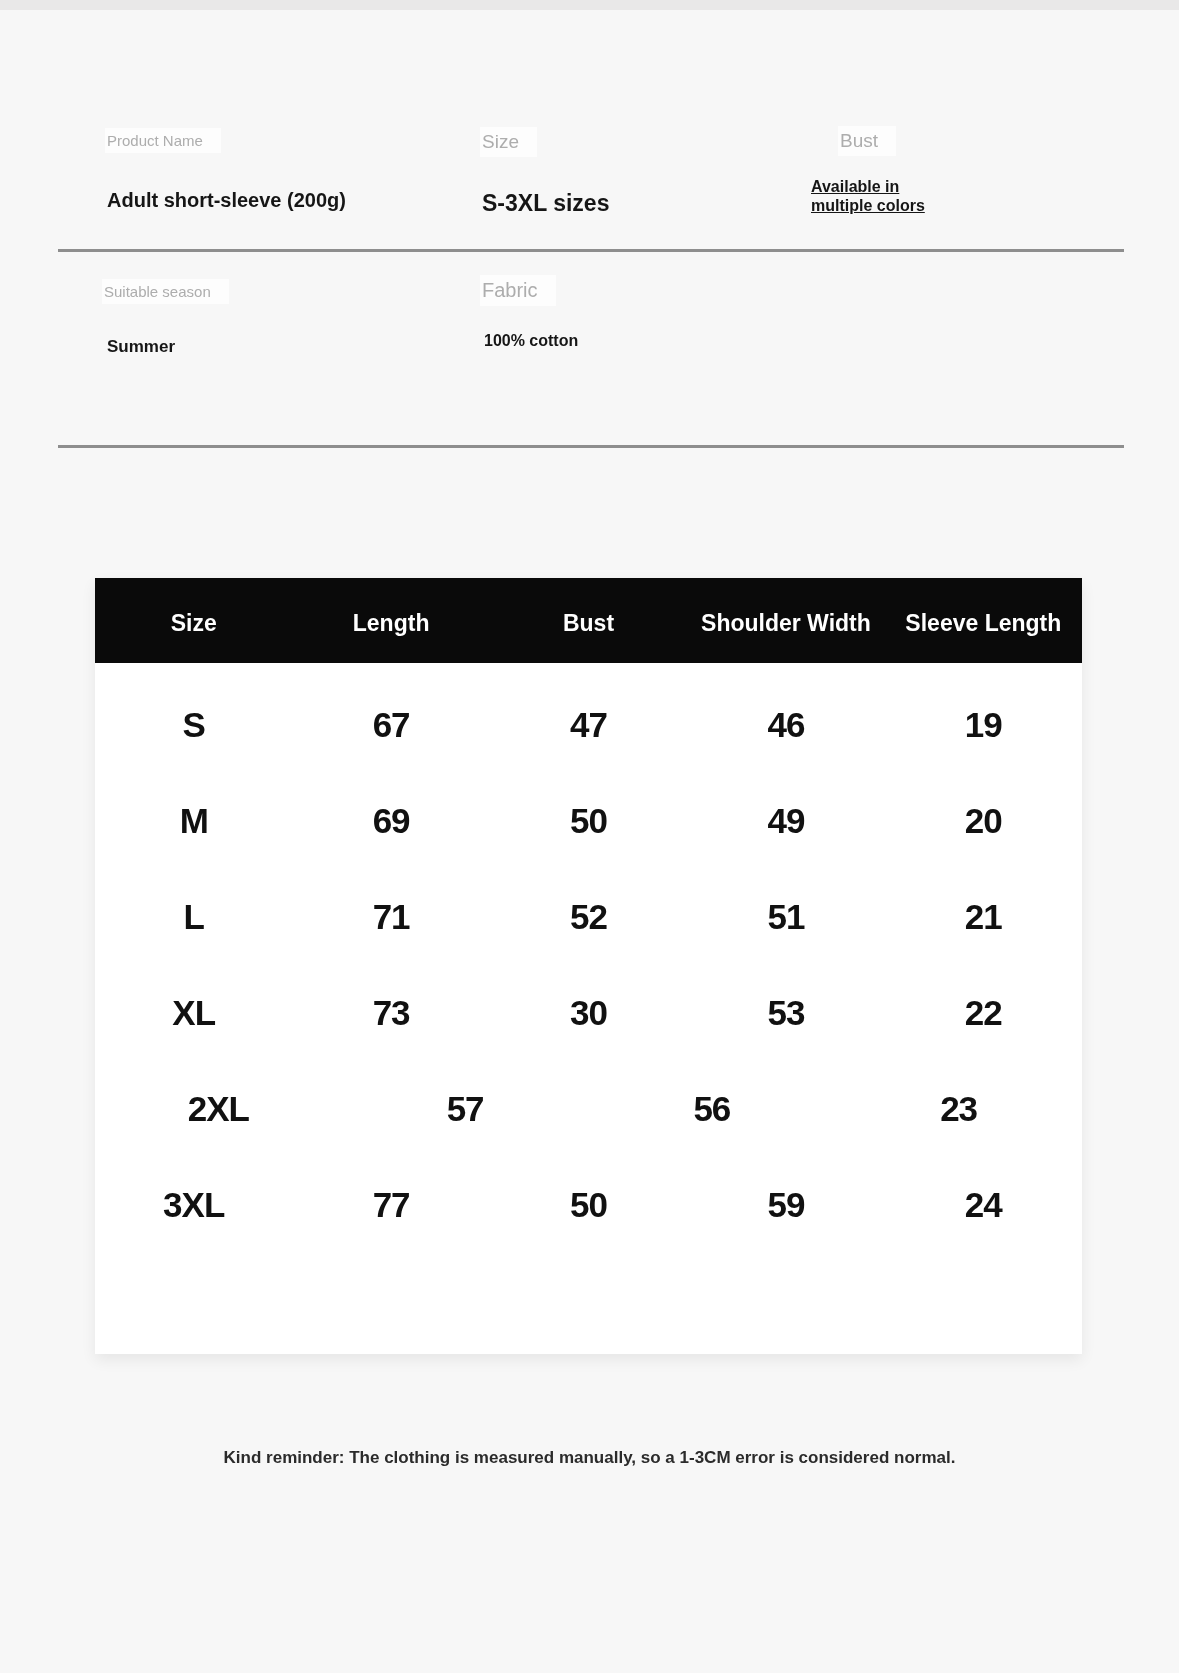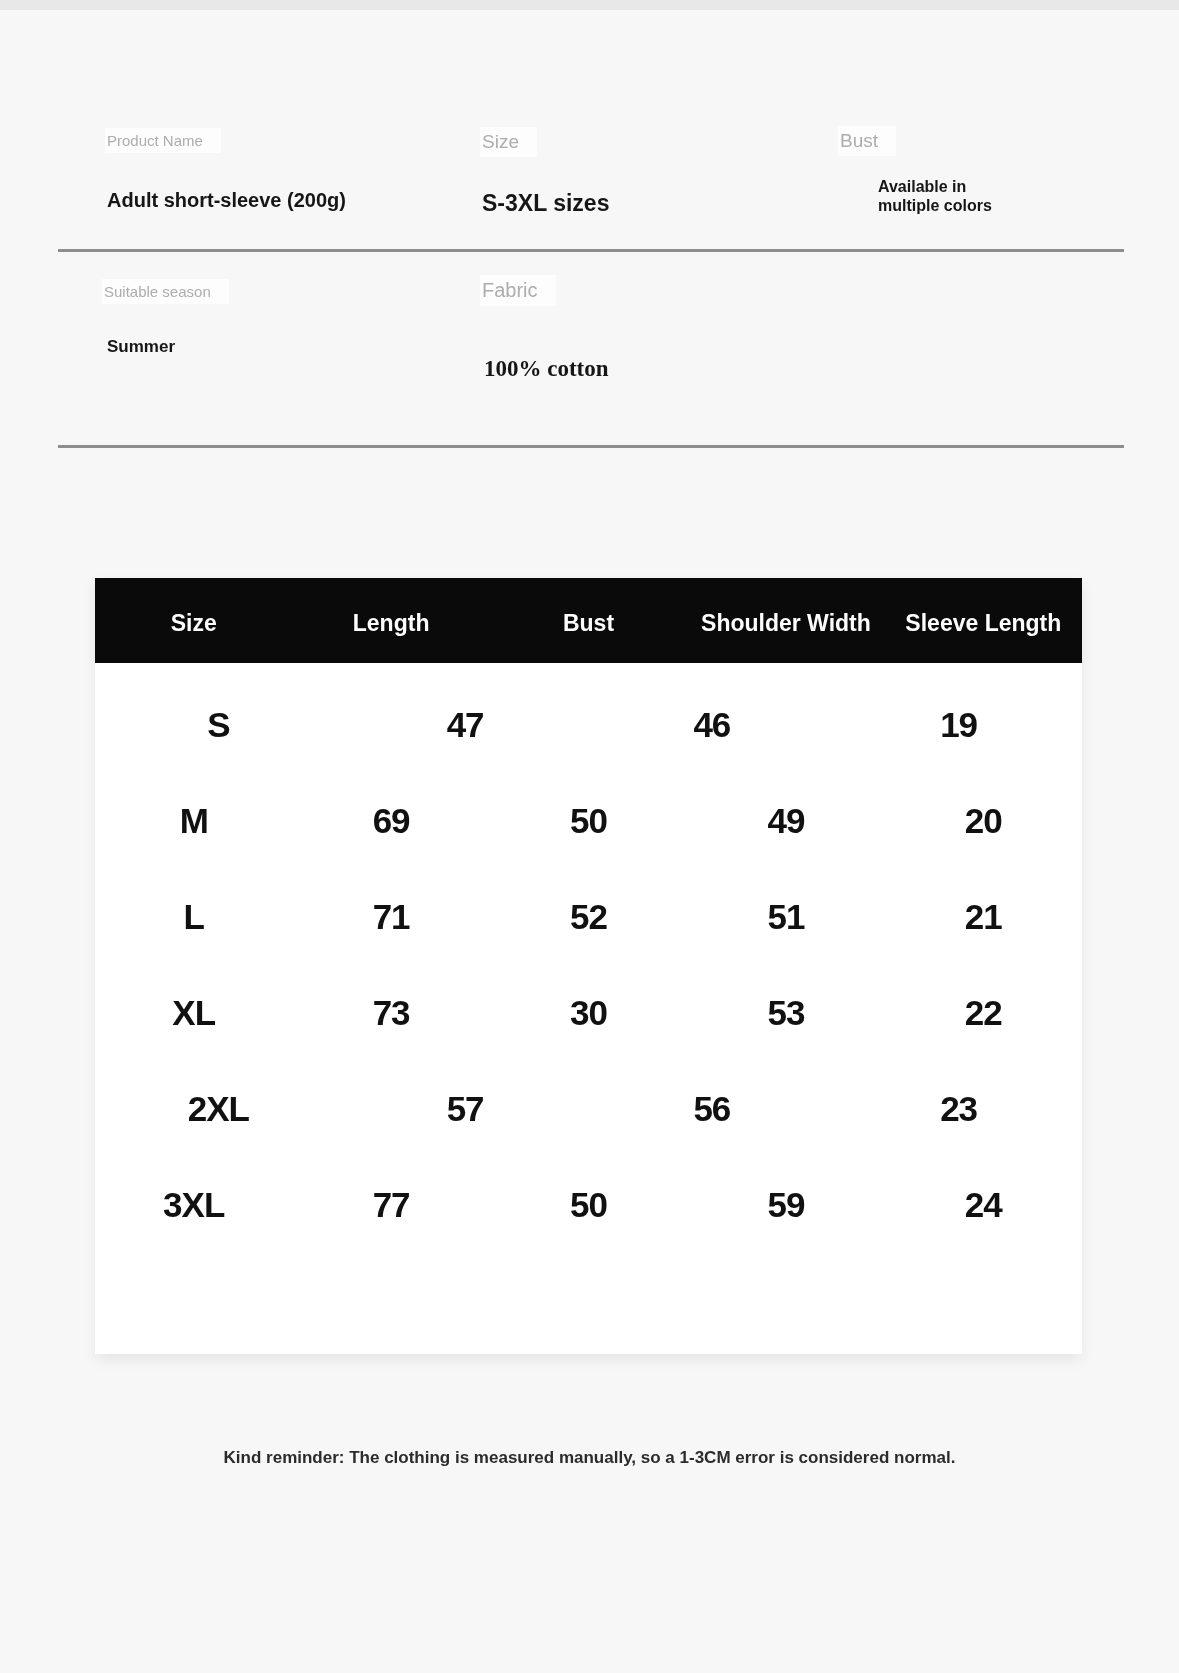--- a/index.html
+++ b/index.html
@@ -71,44 +71,45 @@
   <div class="top-strip"></div>
   <div class="page-title">Product Parameters</div>
 
   <div class="label" style="left:105px;top:128px;font-size:15px;">Product Name</div>
   <div class="value" style="left:107px;top:189px;font-size:20px;">Adult short-sleeve (200g)</div>
 
   <div class="label" style="left:480px;top:127px;font-size:19px;">Size</div>
   <div class="value" style="left:482px;top:190px;font-size:23px;">S-3XL sizes</div>
 
   <div class="label" style="left:838px;top:126px;font-size:19px;">Bust</div>
-  <div class="value" style="left:878px;top:177px;font-size:16px;line-height:19px;">Available in
+  <div class="value" style="left:811px;top:177px;font-size:16px;line-height:19px;text-decoration:underline;">Available in
 multiple colors</div>
 
   <div class="divider" style="top:249px;"></div>
 
   <div class="label" style="left:102px;top:279px;font-size:15px;">Suitable season</div>
   <div class="value" style="left:107px;top:337px;font-size:17px;">Summer</div>
 
   <div class="label" style="left:480px;top:275px;font-size:20px;">Fabric</div>
-  <div class="value" style="left:484px;top:356px;font-size:23px;font-family:Liberation Serif, serif;">100% cotton</div>
+  <div class="value" style="left:484px;top:332px;font-size:16px;">100% cotton</div>
 
   <div class="divider" style="top:445px;"></div>
 
   <div class="card">
     <div class="thead">
         <div class="th">Size</div>
         <div class="th">Length</div>
         <div class="th">Bust</div>
         <div class="th">Shoulder Width</div>
         <div class="th">Sleeve Length</div>
       </div>
     <div class="tbody">
         <div class="tr">
           <div class="td">S</div>
+          <div class="td">67</div>
           <div class="td">47</div>
           <div class="td">46</div>
           <div class="td">19</div>
         </div>
         <div class="tr">
           <div class="td">M</div>
           <div class="td">69</div>
           <div class="td">50</div>
           <div class="td">49</div>
           <div class="td">20</div>

